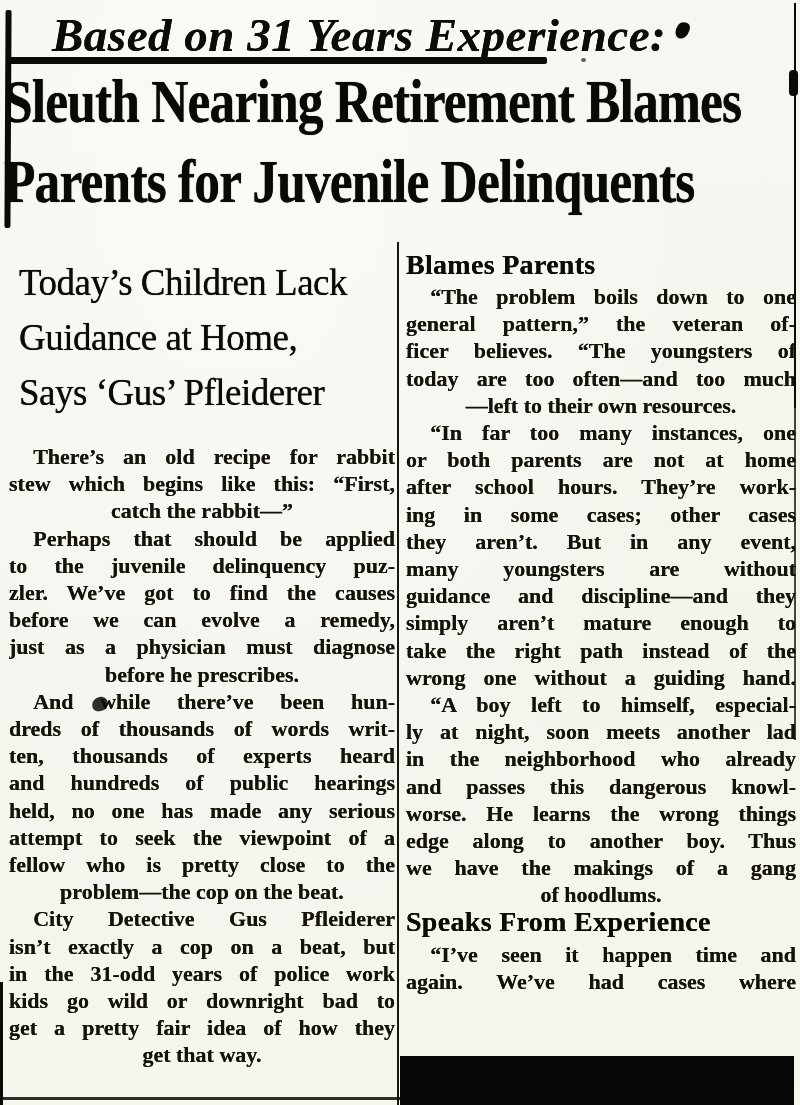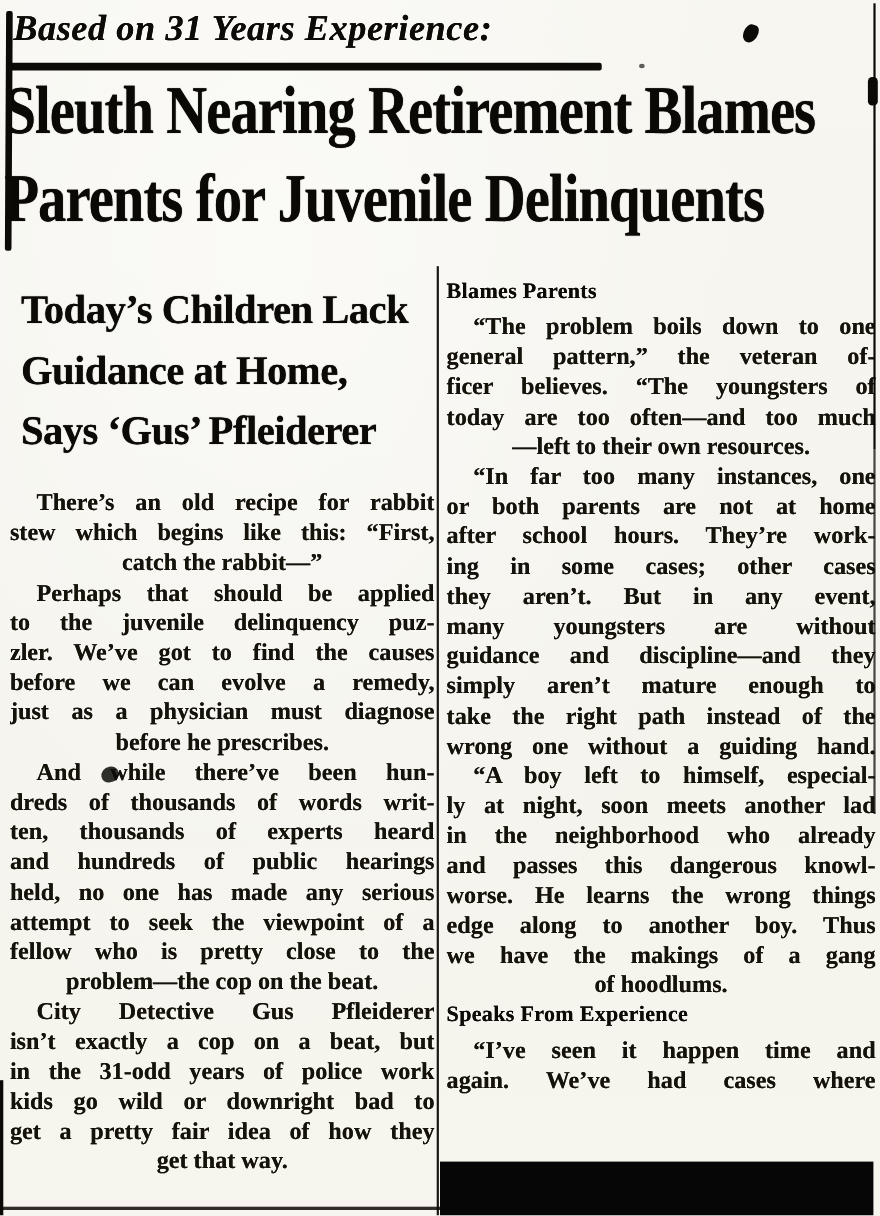--- a/index.html
+++ b/index.html
@@ -10,47 +10,48 @@
     color:#14110a;
   }
   .page{position:absolute;inset:0;
     background:
       radial-gradient(ellipse at 30% 20%, rgba(255,255,255,.5), rgba(0,0,0,0) 60%),
       linear-gradient(180deg,#f7f6f0 0%,#f4f3ec 60%,#f6f5ee 100%);
   }
   
   .kicker{
     position:absolute;left:12px;top:8px;
-    font-size:33px;font-weight:bold;font-style:italic;
+    font-size:47px;font-weight:bold;font-style:italic;
     letter-spacing:.5px;color:#0d0b06;white-space:nowrap;
     text-shadow:0 0 .6px #0d0b06;
+    padding-left:40px;
   }
   .kicker-rule{position:absolute;left:9px;top:57px;width:538px;height:7px;background:#0c0a06;border-radius:2px;}
   
   .headline{
     position:absolute;left:4px;
     font-weight:bold;font-size:62px;letter-spacing:-1px;white-space:nowrap;
     color:#0a0906;transform:scaleX(.83);transform-origin:0 50%;
     text-shadow:0 0 .8px #0a0906;
   }
   .headline.l1{top:66px;}
   .headline.l2{top:146px;}
   
   .column{position:absolute;}
   .col-left{left:9px;top:255px;width:386px;}
   .col-right{left:406px;top:252px;width:390px;}
   .divider{position:absolute;left:397px;top:242px;width:2px;height:863px;background:#1a1712;}
   .lead-subhead{
-    font-weight:bold;font-size:37px;line-height:55px;letter-spacing:-.5px;
+    font-weight:normal;font-size:37px;line-height:55px;letter-spacing:-.5px;
     color:#0c0a06;text-shadow:0 0 .7px #0c0a06;white-space:nowrap;margin-left:10px;
   }
   .lead-subhead .sl{display:block;}
   .col-body{margin-top:23px;}
   .col-subhead{
-    font-weight:bold;font-size:20px;letter-spacing:.3px;line-height:26px;
+    font-weight:bold;font-size:28px;letter-spacing:.3px;line-height:26px;
     margin:0 0 5px 0;color:#0d0b06;text-shadow:0 0 .6px #0d0b06;
   }
   .col-subhead.later{margin-bottom:6px;}
   .para{margin:0;}
   .line{
     font-size:22px;font-weight:bold;line-height:27.2px;
     color:#15120a;text-shadow:0 0 .5px rgba(20,17,10,.85);
     text-align:center;overflow:hidden;white-space:nowrap;
   }
   .line.just{white-space:normal;text-align:justify;text-align-last:justify;}

